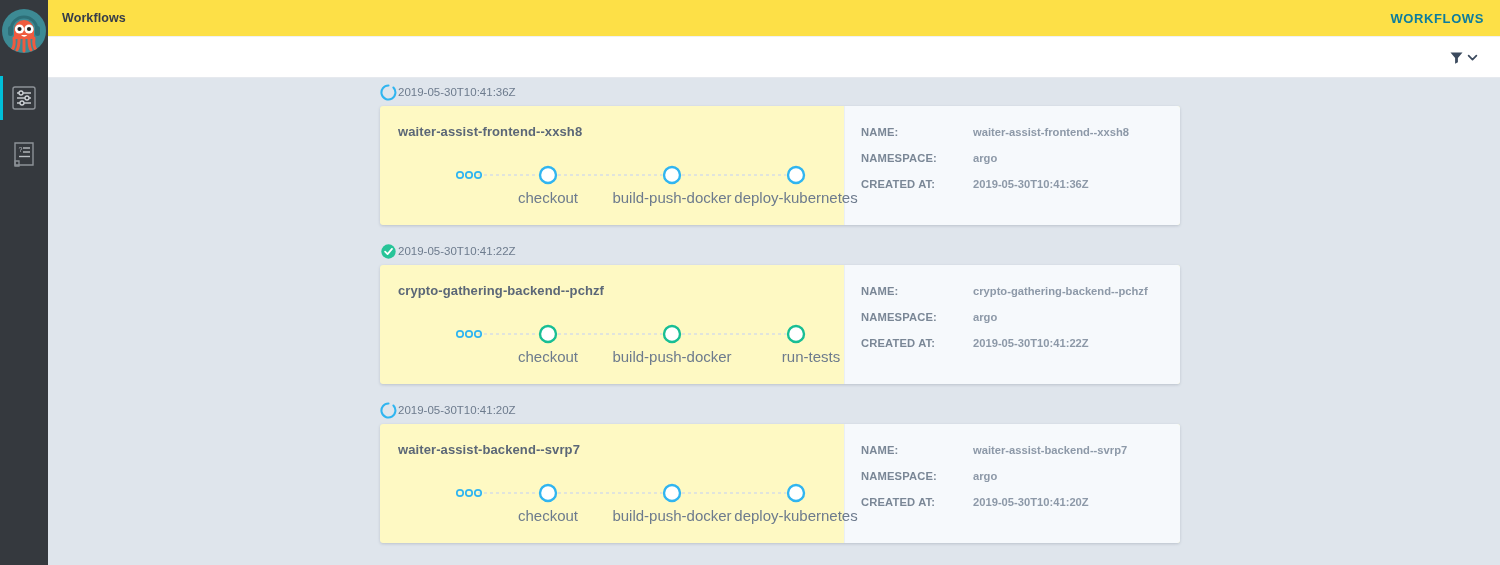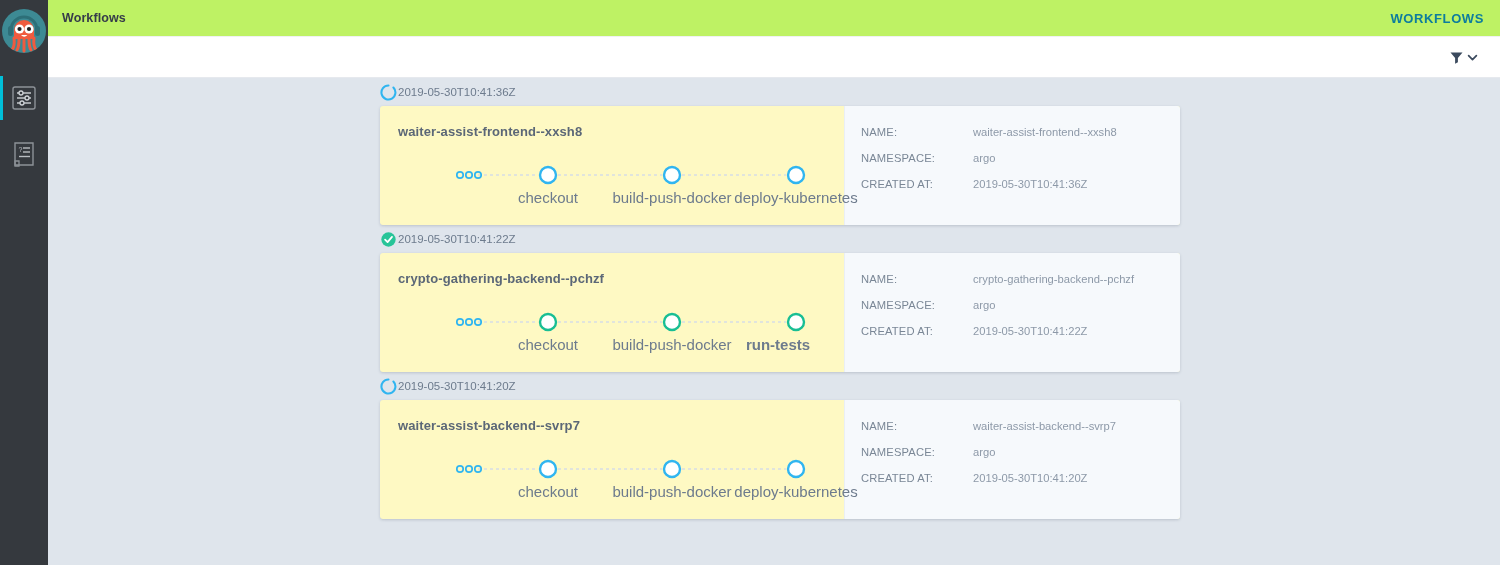--- a/index.html
+++ b/index.html
@@ -36,21 +36,21 @@
   .nav-item.active::before {
     content: ""; position: absolute; left: 0; top: 6px;
     width: 3px; height: 44px; background: #00bfd8;
   }
   .nav-icon { width: 26px; height: 28px; display:block; }
 
   
   .main { flex: 1 1 auto; height: 565px; display: flex; flex-direction: column; }
 
   .topbar {
-    height: 37px; background: #bef264;
+    height: 37px; background: #fde047;
     border-bottom: 1px solid #f0f1f3;
     display: flex; align-items: center; justify-content: space-between;
     padding: 0 16px 0 14px;
     flex: 0 0 37px;
   }
   .topbar-title {
     font-size: 12.5px; font-weight: bold; color: #363c4a; letter-spacing: .1px;
   }
   .topbar-link {
     font-size: 13px; font-weight: bold; color: #0d7d9e;
@@ -70,21 +70,21 @@
 
   
   .list-area {
     flex: 1 1 auto;
     background: #dfe5ec;
     overflow: hidden;
     padding-left: 332px;
     position: relative;
   }
   .wf-group { width: 802px; }
-  .wf-group + .wf-group { margin-top: 0; }
+  .wf-group + .wf-group { margin-top: 12px; }
 
   .ts-row {
     display: flex; align-items: center;
     height: 28px;
     padding-left: 0px;
     gap: 0px;
   }
   .ts-icon { width: 17px; height: 17px; flex: 0 0 17px; display:block; }
   .ts-text {
     font-size: 11.5px; color: #6d7b8d; margin-left: 1px;
@@ -113,21 +113,21 @@
     position: absolute; font-size: 15px; color: #6d7b8d;
     transform: translateX(-50%); white-space: nowrap; top: 28px;
   }
 
   .card-right {
     flex: 0 0 336px;
     background: #f6f9fc;
     border-left: 1px solid #eaeff5;
     padding: 20px 0 0 16px;
   }
-  .detail-row { display: flex; margin-bottom: 14px; }
+  .detail-row { display: flex; margin-bottom: 14px; font-weight: bold; }
   .detail-key {
     width: 112px; flex: 0 0 112px;
     font-size: 11.2px; color: #7a8796; letter-spacing: .15px;
   }
   .detail-val { font-size: 11.2px; color: #8d99a8; }
 </style>
 </head>
 <body>
 
 <div class="app">
@@ -264,21 +264,21 @@
                     <line x1="284" y1="14" x2="388" y2="14" stroke="#d6dde6" stroke-width="1.3" stroke-dasharray="3 3"></line>
                     <circle cx="62" cy="14" r="3.2" fill="none" stroke="#30b5f0" stroke-width="1.7"></circle>
                     <circle cx="71" cy="14" r="3.2" fill="none" stroke="#30b5f0" stroke-width="1.7"></circle>
                     <circle cx="80" cy="14" r="3.2" fill="none" stroke="#30b5f0" stroke-width="1.7"></circle>
                     <circle cx="150" cy="14" r="8" fill="#fff" stroke="#18be94" stroke-width="2.4"></circle>
                     <circle cx="274" cy="14" r="8" fill="#fff" stroke="#18be94" stroke-width="2.4"></circle>
                     <circle cx="398" cy="14" r="8" fill="#fff" stroke="#18be94" stroke-width="2.4"></circle>
                   </svg>
                   <div class="node-label" style="left: 150px;">checkout</div>
                   <div class="node-label" style="left: 274px;">build-push-docker</div>
-                  <div class="node-label" style="left: 380px; font-weight: bold;">run-tests</div>
+                  <div class="node-label" style="left: 413px;">run-tests</div>
                 </div>
               </div>
               <div class="card-right">
                 <div class="detail-row">
                   <div class="detail-key">NAME:</div>
                   <div class="detail-val">crypto-gathering-backend--pchzf</div>
                 </div>
                 <div class="detail-row">
                   <div class="detail-key">NAMESPACE:</div>
                   <div class="detail-val">argo</div>

